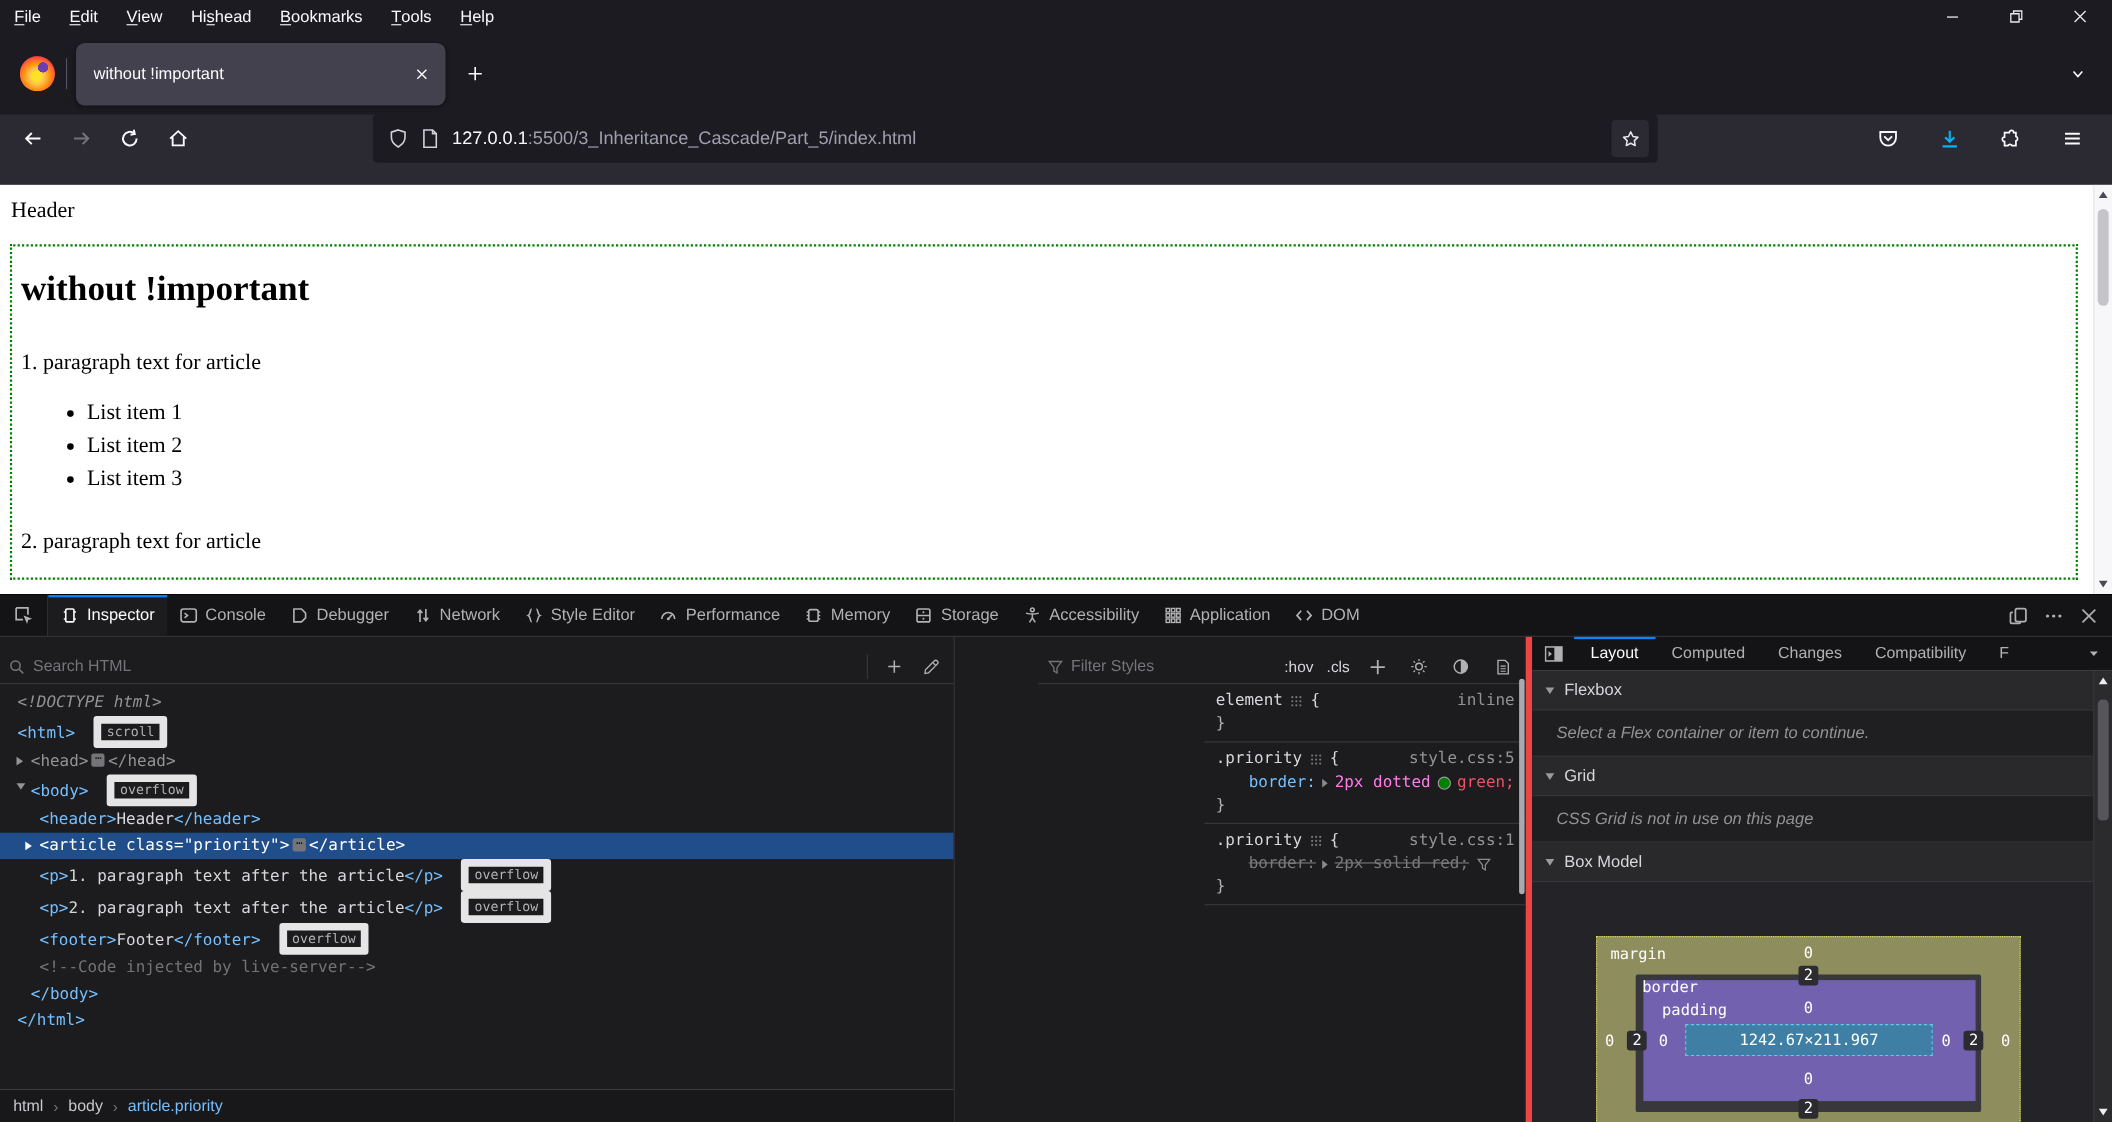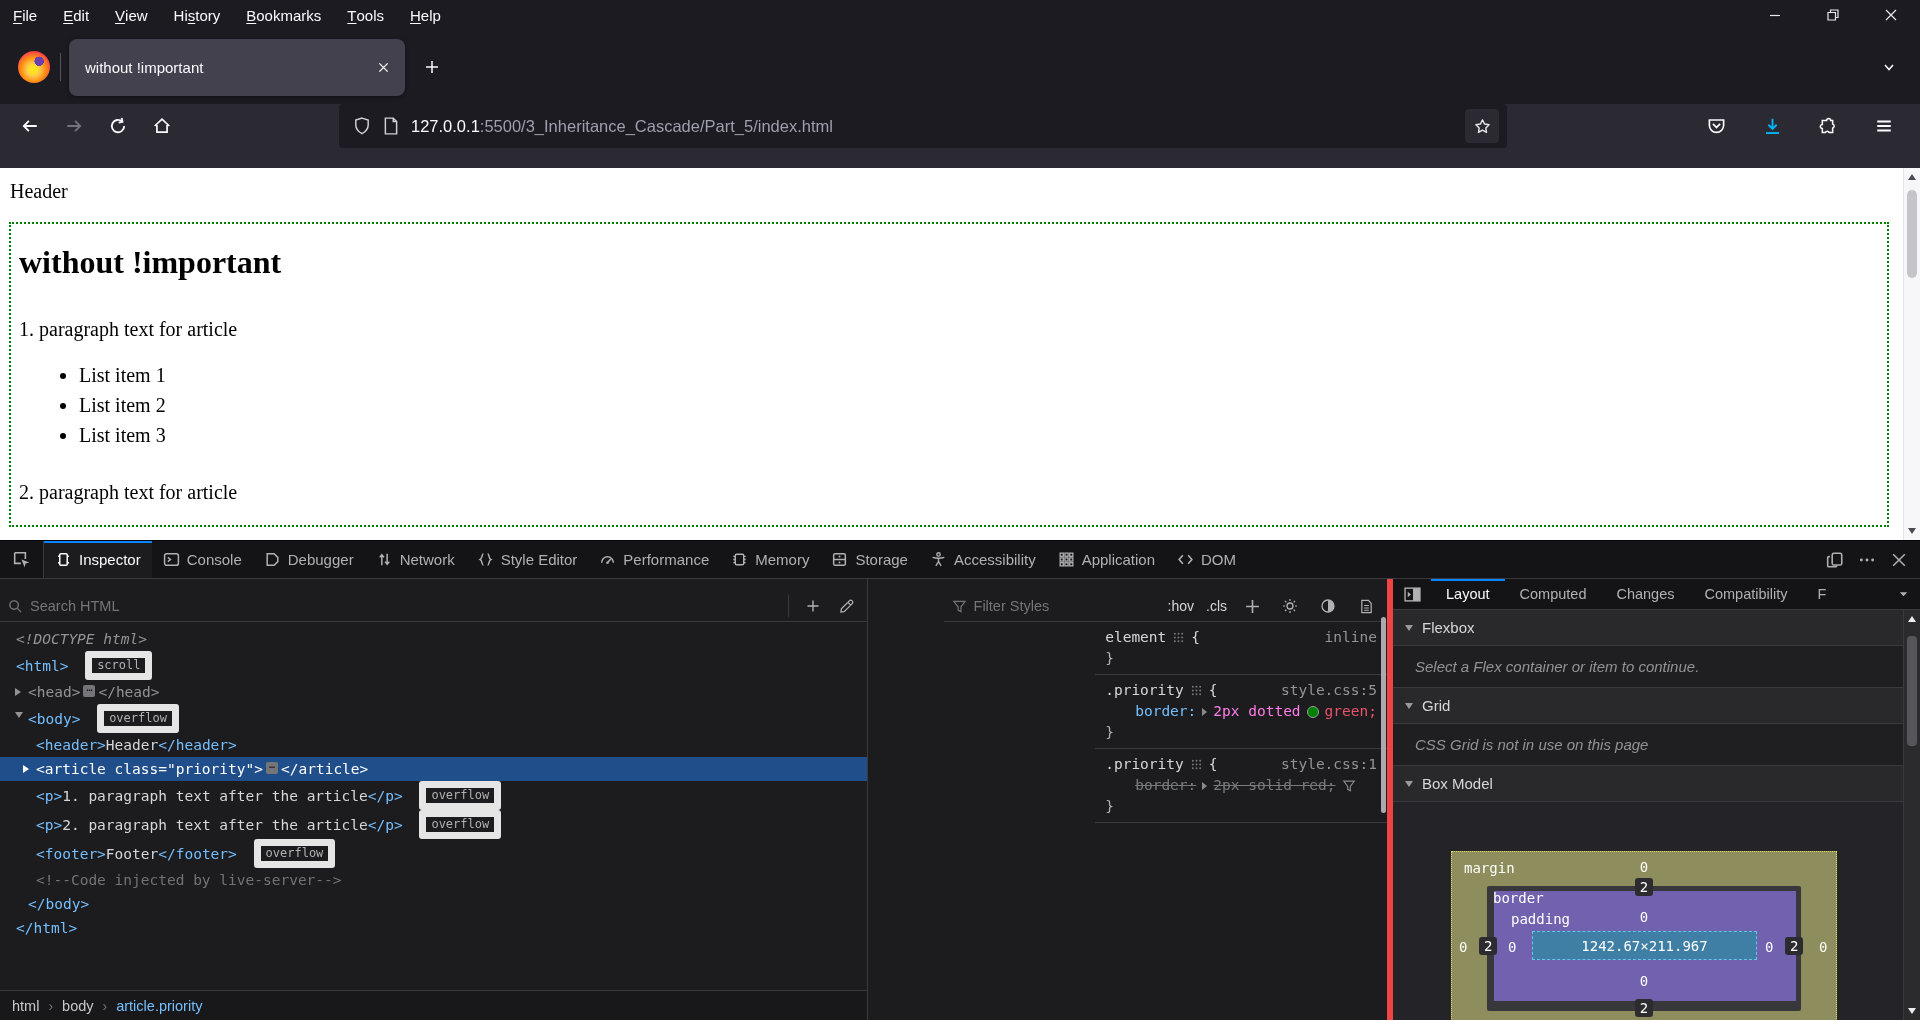--- a/index.html
+++ b/index.html
@@ -148,21 +148,21 @@
   .dt-scroll .arr.up { border-bottom-color:#ededf0; }
   .dt-scroll .arr.down { border-top-color:#ededf0; }
 </style>
 </head>
 <body>
 
 <div class="menubar">
   <div class="menu-item"><span></span><span class="menu-key">F</span><span>ile</span></div>
   <div class="menu-item"><span></span><span class="menu-key">E</span><span>dit</span></div>
   <div class="menu-item"><span></span><span class="menu-key">V</span><span>iew</span></div>
-  <div class="menu-item"><span>Hi</span><span class="menu-key">s</span><span>tory</span></div>
+  <div class="menu-item"><span>Hi</span><span class="menu-key">s</span><span>head</span></div>
   <div class="menu-item"><span></span><span class="menu-key">B</span><span>ookmarks</span></div>
   <div class="menu-item"><span></span><span class="menu-key">T</span><span>ools</span></div>
   <div class="menu-item"><span></span><span class="menu-key">H</span><span>elp</span></div>
   <div class="win-controls">
     <div class="win-btn">
         <svg width="12" height="12" viewBox="0 0 12 12">
           <path d="M1 6.5 H11" stroke="currentColor" stroke-width="1.2" fill="none"></path>
         </svg>
       </div>
     <div class="win-btn">

